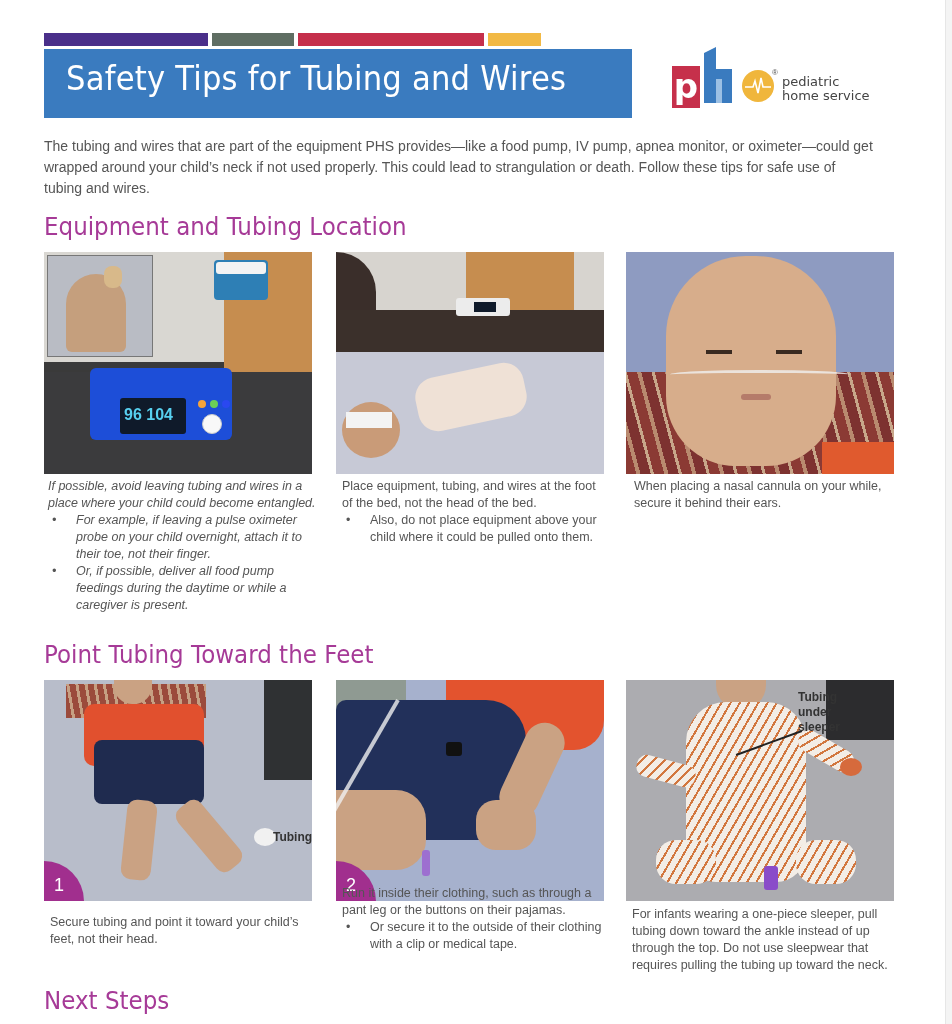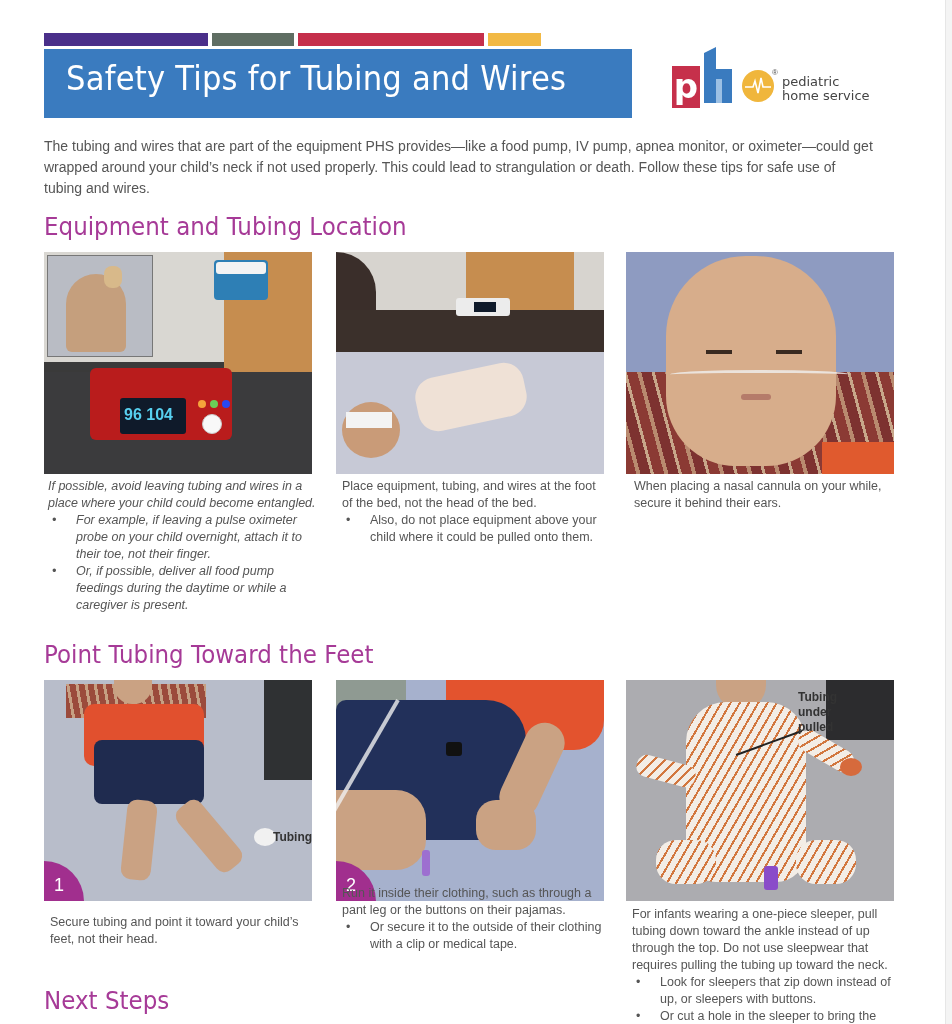--- a/index.html
+++ b/index.html
@@ -69,21 +69,21 @@
   <div style="position:absolute; left:0; top:0; width:268px; height:110px; background:#d9d7d2;"></div>
   <div style="position:absolute; left:180px; top:0; width:88px; height:130px; background:#c68d4f;"></div>
   <div style="position:absolute; left:0; top:120px; width:268px; height:102px; background:#3b3b3d;"></div>
   <div style="position:absolute; left:3px; top:3px; width:104px; height:100px; background:#b9bcc4; border:1px solid #777;">
     <div style="position:absolute; left:18px; top:18px; width:60px; height:78px; background:#c59f7d; border-radius:30px 30px 6px 6px;"></div>
     <div style="position:absolute; left:56px; top:10px; width:18px; height:22px; background:#d8b98a; border-radius:8px;"></div>
   </div>
   <div style="position:absolute; left:170px; top:8px; width:54px; height:40px; background:#2e7fb5; border-radius:4px;">
     <div style="position:absolute; left:2px; top:2px; width:50px; height:12px; background:#f3f3f3; border-radius:3px;"></div>
   </div>
-  <div style="position:absolute; left:46px; top:116px; width:142px; height:72px; background:#b91c1c; border-radius:6px;">
+  <div style="position:absolute; left:46px; top:116px; width:142px; height:72px; background:#1d4ed8; border-radius:6px;">
     <div style="position:absolute; left:30px; top:30px; width:66px; height:36px; background:#0f1a2a; border-radius:3px;">
       <div style="position:absolute; left:4px; top:8px; font-size:16px; font-weight:bold; color:#57d0f0; white-space:nowrap;">96 104</div>
     </div>
     <div style="position:absolute; left:108px; top:32px; width:8px; height:8px; border-radius:50%; background:#f5a33b;"></div>
     <div style="position:absolute; left:120px; top:32px; width:8px; height:8px; border-radius:50%; background:#6bcf57;"></div>
     <div style="position:absolute; left:132px; top:32px; width:8px; height:8px; border-radius:50%; background:#2a48f0;"></div>
     <div style="position:absolute; left:112px; top:46px; width:18px; height:18px; border-radius:50%; background:#f8f8f8; border:1px solid #ccc;"></div>
   </div>
 </div>
 <div class="caption" style="left:48px; top:478px; width:268px;font-style:italic;">
@@ -171,23 +171,19 @@
   <div style="position:absolute; left:200px; top:0; width:68px; height:60px; background:#2c2c2e;"></div>
   <div style="position:absolute; left:90px; top:0; width:50px; height:30px; background:#caa283; border-radius:0 0 25px 25px;"></div>
   <div style="position:absolute; left:60px; top:22px; width:120px; height:180px; background:repeating-linear-gradient(120deg,#f3ede6 0 6px,#d2773f 6px 8px); border-radius:40px 40px 30px 30px;"></div>
   <div style="position:absolute; left:10px; top:80px; width:60px; height:22px; background:repeating-linear-gradient(120deg,#f3ede6 0 6px,#d2773f 6px 8px); border-radius:10px; transform:rotate(15deg);"></div>
   <div style="position:absolute; left:170px; top:60px; width:60px; height:22px; background:repeating-linear-gradient(120deg,#f3ede6 0 6px,#d2773f 6px 8px); border-radius:10px; transform:rotate(30deg);"></div>
   <div style="position:absolute; left:214px; top:78px; width:22px; height:18px; background:#d66a3c; border-radius:50%;"></div>
   <div style="position:absolute; left:30px; top:160px; width:60px; height:44px; background:repeating-linear-gradient(120deg,#f3ede6 0 6px,#d2773f 6px 8px); border-radius:20px;"></div>
   <div style="position:absolute; left:170px; top:160px; width:60px; height:44px; background:repeating-linear-gradient(120deg,#f3ede6 0 6px,#d2773f 6px 8px); border-radius:20px;"></div>
   <div style="position:absolute; left:138px; top:186px; width:14px; height:24px; background:#8a4bc9; border-radius:3px;"></div>
   <div style="position:absolute; left:108px; top:62px; width:70px; height:2px; background:#222; transform:rotate(-20deg);"></div>
-  <div class="photo-label" style="left:172px; top:10px; width:50px;">Tubing under pulled</div>
+  <div class="photo-label" style="left:172px; top:10px; width:50px;">Tubing under sleeper</div>
 </div>
 <div class="caption" style="left:632px; top:906px; width:266px;">
   <p>For infants wearing a one-piece sleeper, pull tubing down toward the ankle instead of up through the top. Do not use sleepwear that requires pulling the tubing up toward the neck.</p>
-  <ul>
-    <li>Look for sleepers that zip down instead of up, or sleepers with buttons.</li>
-    <li>Or cut a hole in the sleeper to bring the</li>
-  </ul>
 </div>
 
 <h2 class="section-heading" style="top:986px;">Next Steps</h2>
 
 </body></html>

